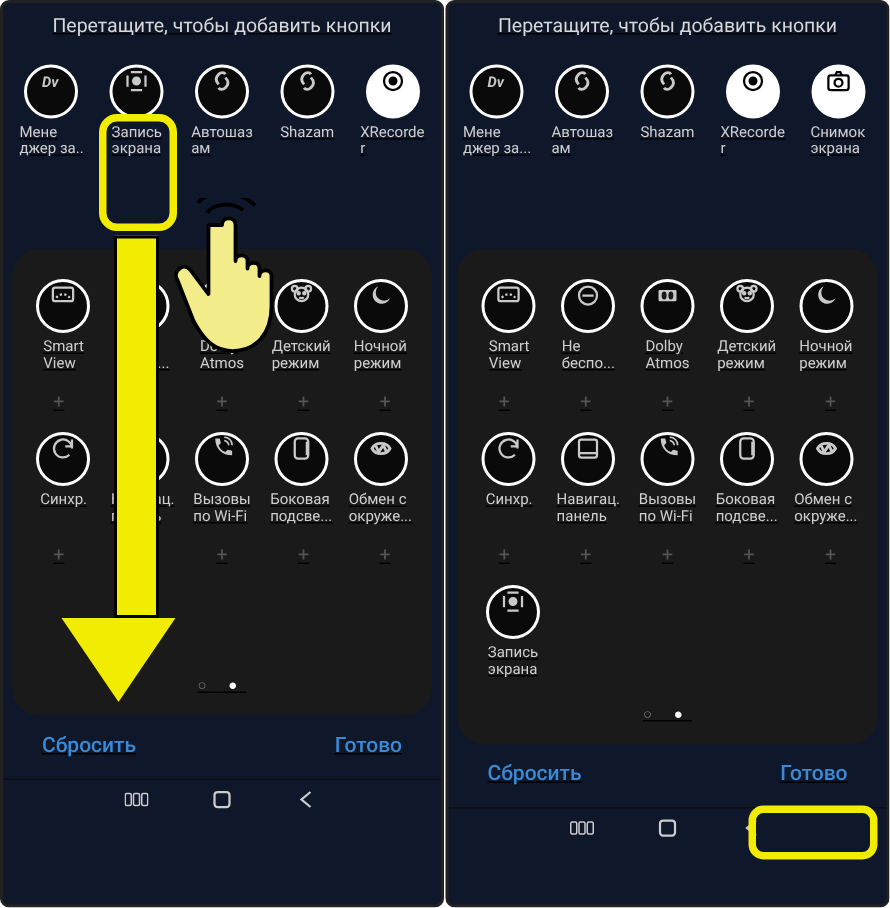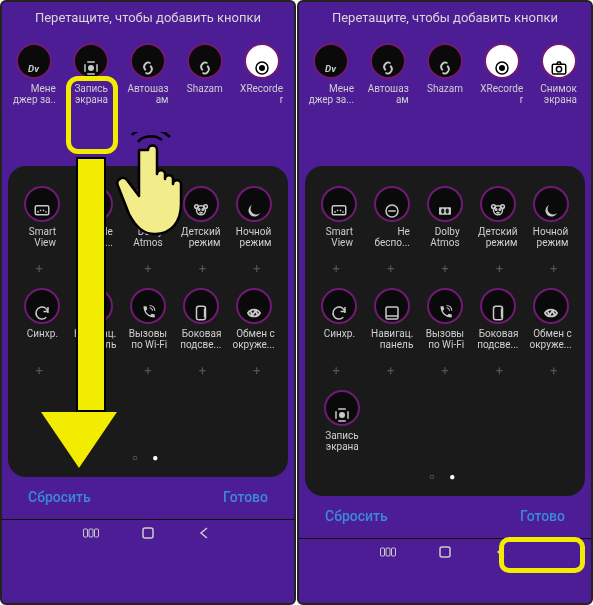--- a/index.html
+++ b/index.html
@@ -8,27 +8,28 @@
     height: 605px;
     background: #fff;
     font-family: -apple-system, Roboto, Arial, sans-serif;
     display: flex;
     gap: 1px;
     overflow: hidden;
   }
   .phone {
     width: 296px;
     height: 605px;
-    background: #4c1d95;
+    background: #0f172a;
     border: 2px solid #222;
     border-radius: 6px;
     display: flex;
     flex-direction: column;
     position: relative;
     overflow: hidden;
+    text-decoration: underline;
   }
   .title {
     color: #d8d8d8;
     font-size: 13px;
     text-align: center;
     padding: 8px 0 12px;
   }
   .row {
     display: flex;
     justify-content: space-around;
@@ -37,34 +38,34 @@
   .tile {
     width: 54px;
     display: flex;
     flex-direction: column;
     align-items: center;
   }
   .icon-circ {
     width: 36px;
     height: 36px;
     border-radius: 50%;
-    border: 2px solid #701a75;
+    border: 2px solid #ffffff;
     background: #0a0a0a;
     display: flex;
-    align-items: flex-end;
+    align-items: flex-start;
     justify-content: center;
     color: #c9c9c9;
     margin-bottom: 4px;
   }
   .icon-circ.white { background: #fff; color: #000; }
   .tile-label {
     color: #cfcfcf;
     font-size: 10px;
     line-height: 11px;
-    text-align: right;
+    text-align: left;
     min-height: 33px;
     word-break: break-word;
   }
   .panel {
     margin: 50px 6px 0;
     background: #1a1a1a;
     border-radius: 18px;
     padding: 14px 4px 6px;
   }
   .plus-row {

